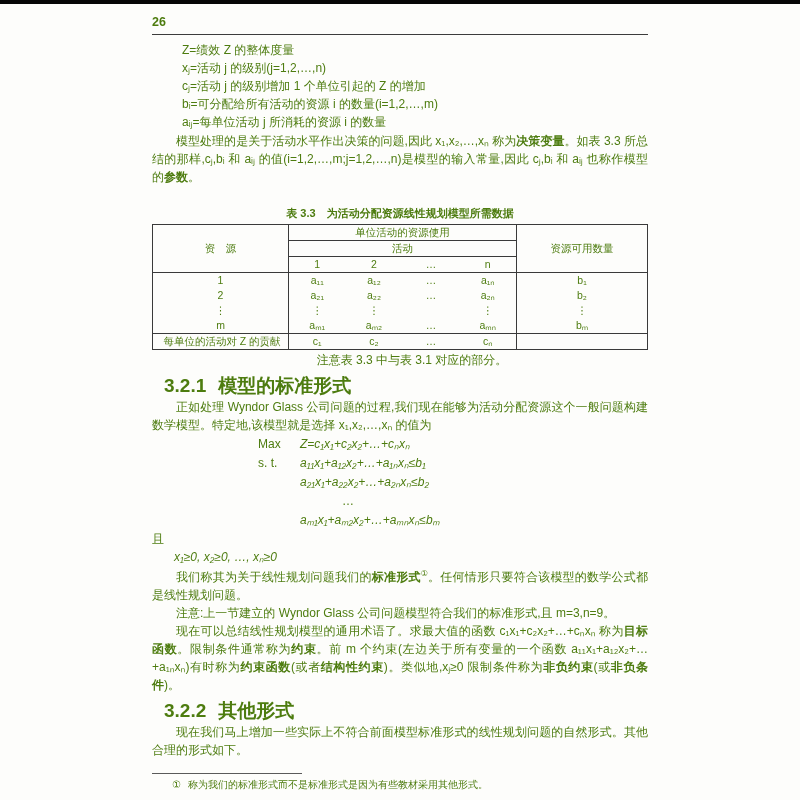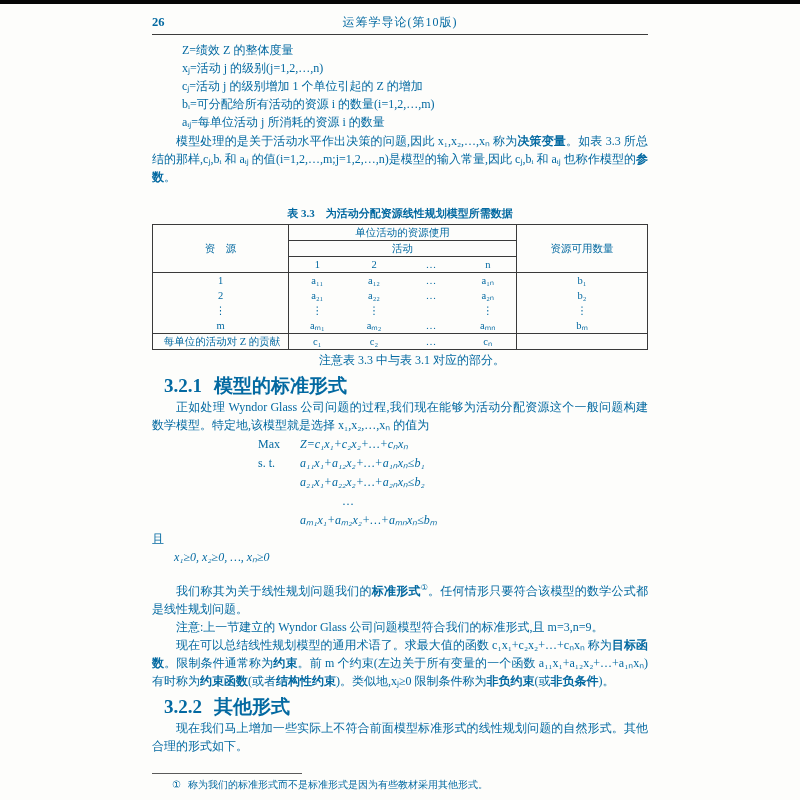--- a/index.html
+++ b/index.html
@@ -1,22 +1,22 @@
 <!DOCTYPE html>
 <html><head>
 <meta charset="utf-8">
 <style>
   * { margin:0; padding:0; box-sizing:border-box; }
   html,body { background:#ffffff; }
   .page {
     position:relative;
     width:800px; height:800px;
     background:#fdfdfb;
-    color:#0369a1;
-    font-family:Liberation Serif, serif;
+    color:#4d7c0f;
+    font-family:Liberation Sans, sans-serif;
     font-size:12px; line-height:18px;
     padding:8px 152px 0 152px;
     overflow:hidden;
   }
   .scan-edge { position:absolute; top:0; left:0; right:0; height:4px; background:#060606; }
 
   .page-header { position:relative; padding:5px 0 3px; border-bottom:1.5px solid #3c3c3c; height:27px; }
   .page-number { font-weight:bold; font-size:12.5px; position:relative; z-index:1; }
   .book-title { position:absolute; left:0; right:0; top:5px; text-align:center; font-size:12px; letter-spacing:1px; }
 
@@ -45,35 +45,34 @@
 
   h3.sec { font-size:19px; margin:8px 12px 3px; font-weight:bold; }
   h3.sec .sec-num { margin-right:12px; }
 
   .math-block { margin:1px 0 0 106px; }
   .math-line { display:flex; line-height:19px; }
   .math-pre { width:42px; flex:none; }
   .math-body { font-style:italic; }
   .math-line.ellipsis .math-body { padding-left:42px; font-style:normal; }
   .qie { line-height:18px; }
-  .nonneg { padding-left:22px; font-style:italic; line-height:18px; margin-bottom:16px; }
+  .nonneg { padding-left:22px; font-style:italic; line-height:18px; margin-bottom:2px; }
 
   footer.fnote { position:absolute; left:152px; right:152px; bottom:8px; }
   .fn-rule { width:150px; border-top:1px solid #5a5a5a; margin-bottom:4px; }
   .fn-line { font-size:10px; line-height:14px; padding-left:20px; display:flex; gap:7px; }
 </style>
 </head>
 <body>
 
 <div class="page">
   <div class="scan-edge"></div>
 
   <div class="page-header">
     <span class="page-number">26</span>
-    <span class="book-title">运筹学导论(第10版)</span>
   </div>
 
   <div class="defs">
     <div class="def-line">Z=绩效 Z 的整体度量</div>
     <div class="def-line">xⱼ=活动 j 的级别(j=1,2,…,n)</div>
     <div class="def-line">cⱼ=活动 j 的级别增加 1 个单位引起的 Z 的增加</div>
     <div class="def-line">bᵢ=可分配给所有活动的资源 i 的数量(i=1,2,…,m)</div>
     <div class="def-line">aᵢⱼ=每单位活动 j 所消耗的资源 i 的数量</div>
   </div>
 

